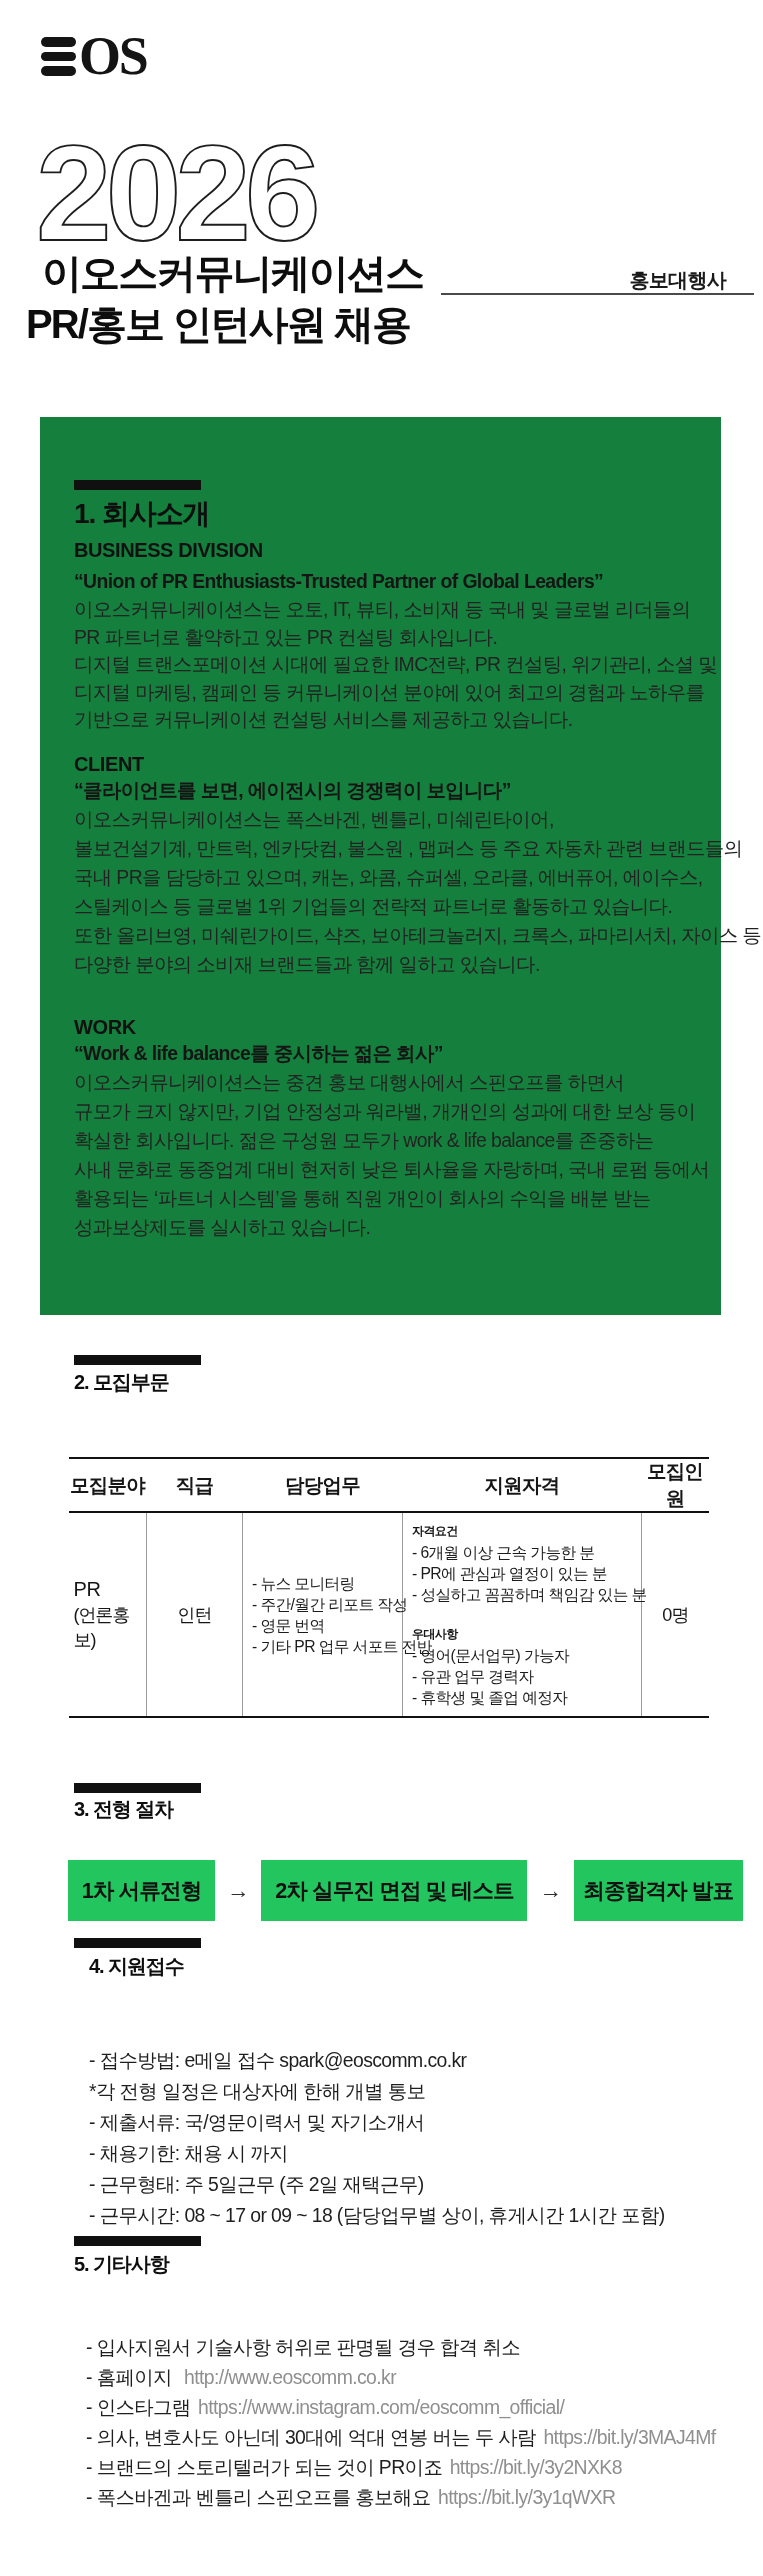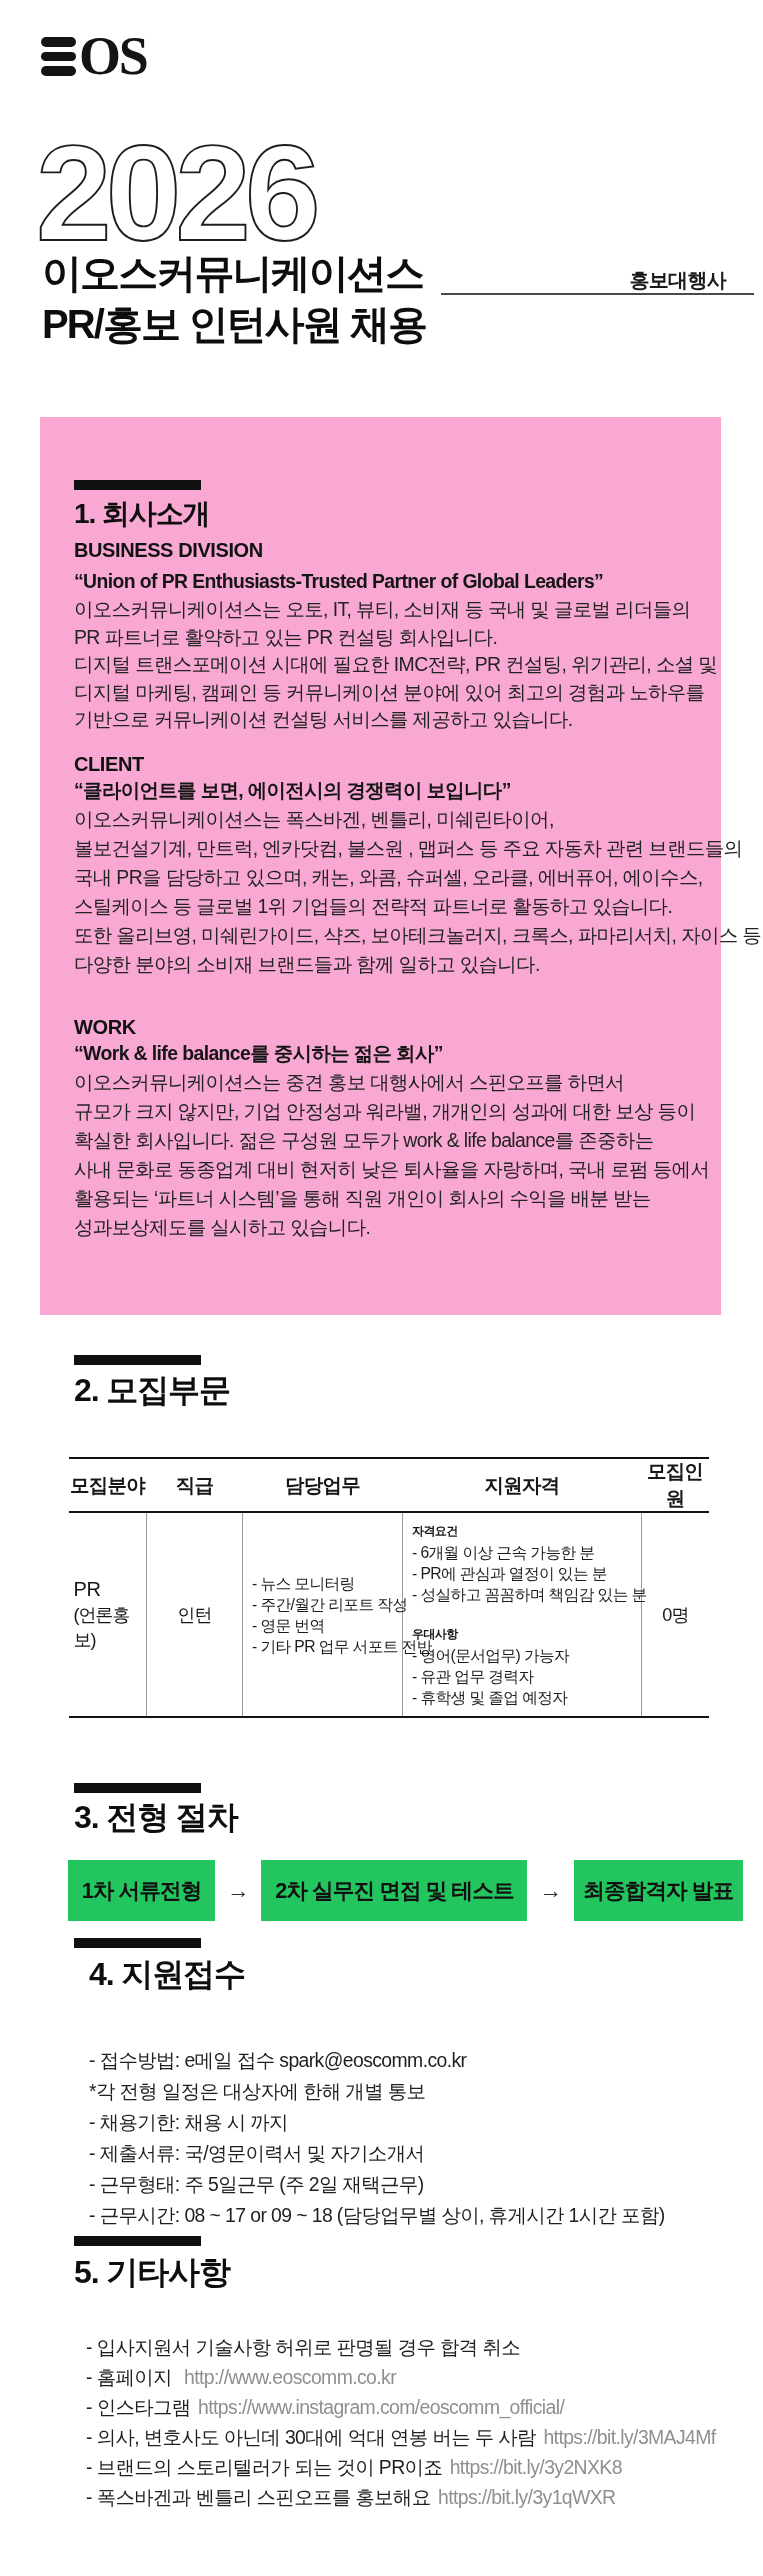--- a/index.html
+++ b/index.html
@@ -11,45 +11,45 @@
   .logo { left:41px; top:37px; display:flex; align-items:center; }
   .logo-bars { display:flex; flex-direction:column; justify-content:space-between; height:39px; margin-right:3px; }
   .logo-bars i { display:block; width:35px; height:9.7px; background:#141414; border-radius:5.2px; }
   .logo-os { font-family:"Liberation Serif","DejaVu Serif",serif; font-weight:700; font-size:54px;
              line-height:39px; letter-spacing:-2.2px; color:#141414; }
 
   .year { left:36px; top:125px; font-size:136px; font-weight:800; letter-spacing:-6px;
           color:#ffffff; -webkit-text-stroke:1.9px #1d1d1d; line-height:1; }
 
   .title1 { left:42px; top:253px; font-size:40px; font-weight:900; letter-spacing:-1.9px; line-height:1; color:#0d0d0d; }
-  .title2 { left:42px; top:304px; font-size:40px; font-weight:900; letter-spacing:-1.9px; line-height:1; color:#0d0d0d; }
+  .title2 { left:26px; top:304px; font-size:40px; font-weight:900; letter-spacing:-1.9px; line-height:1; color:#0d0d0d; }
   .title-underline { left:441px; top:293px; width:313px; height:2.2px; background:#4a4a4a; }
   .title-tag { top:267px; right:37px; font-size:20px; font-weight:600; letter-spacing:-0.7px; color:#1a1a1a; }
 
   
-  .panel { left:40px; top:417px; width:681px; height:898px; background:#f9a8d4; }
+  .panel { left:40px; top:417px; width:681px; height:898px; background:#15803d; }
   .panel-inner { padding:63px 30px 0 34px; }
 
   .bar { width:127px; height:9.7px; background:#101010; }
   h2.sec { font-size:28px; font-weight:800; letter-spacing:-1.1px; color:#0e0e0e; margin-top:6.7px; line-height:1.25; }
   h3.sub { font-size:20px; font-weight:700; letter-spacing:-0.4px; color:#111; }
 
   .b-lines .line, .quote { font-size:19.4px; line-height:27.6px; letter-spacing:-0.6px; white-space:nowrap; color:#222; }
   .quote { font-weight:700; color:#151515; }
   .client .line, .client .quote, .work .line, .work .quote { line-height:29px; }
 
   .biz   { margin-top:8px; }
   .biz .b-lines { margin-top:6px; }
   .client{ margin-top:18.6px; }
   .work  { margin-top:37px; }
 
   
   .sec2-bar { left:74px; top:1355px; }
   .sec2-h   { left:74px; top:1369px; }
-  h2.abs-h { position:absolute; font-size:32px; font-weight:800; letter-spacing:-1.1px; color:#0e0e0e; }
+  h2.abs-h { position:absolute; font-size:20px; font-weight:800; letter-spacing:-1.1px; color:#0e0e0e; }
 
   .table { left:69px; top:1457px; width:640px; border-top:2.2px solid #111; border-bottom:2.2px solid #111; }
   .t-head { display:flex; border-bottom:2.2px solid #111; height:54px; align-items:center; }
   .t-head .th { font-size:19.4px; font-weight:700; letter-spacing:-0.7px; text-align:center; }
   .t-row { display:flex; height:203px; }
   .c1{width:78px;} .c2{width:96px;} .c3{width:160px;} .c4{width:239px;} .c5{width:67px;}
   .t-row > div { border-right:0.7px solid #9c9c9c; display:flex; flex-direction:column; justify-content:center; }
   .t-row > div:last-child { border-right:none; }
   .t-head .th { border-right:0.7px solid transparent; }
   .cell-field { padding-left:4.5px; }
@@ -207,22 +207,22 @@
   <div class="step s2">2차 실무진 면접 및 테스트</div>
   <span class="p-arrow">→</span>
   <div class="step s3">최종합격자 발표</div>
 </div>
 
 <div class="abs bar sec4-bar"></div>
 <h2 class="abs-h sec4-h">4. 지원접수</h2>
 <div class="abs apply-list">
     <div class="line">- 접수방법: e메일 접수 spark@eoscomm.co.kr</div>
     <div class="line">*각 전형 일정은 대상자에 한해 개별 통보</div>
+    <div class="line">- 제출서류: 국/영문이력서 및 자기소개서</div>
     <div class="line">- 채용기한: 채용 시 까지</div>
-    <div class="line">- 제출서류: 국/영문이력서 및 자기소개서</div>
     <div class="line">- 근무형태: 주 5일근무 (주 2일 재택근무)</div>
     <div class="line">- 근무시간: 08 ~ 17 or 09 ~ 18 (담당업무별 상이, 휴게시간 1시간 포함)</div>
   </div>
 
 <div class="abs bar sec5-bar"></div>
 <h2 class="abs-h sec5-h">5. 기타사항</h2>
 <div class="abs etc-list">
     <div class="line"><span>- 입사지원서 기술사항 허위로 판명될 경우 합격 취소</span></div>
     <div class="line"><span>- 홈페이지  </span><span class="u">http://www.eoscomm.co.kr</span></div>
     <div class="line"><span>- 인스타그램</span><span class="u">https://www.instagram.com/eoscomm_official/</span></div>

